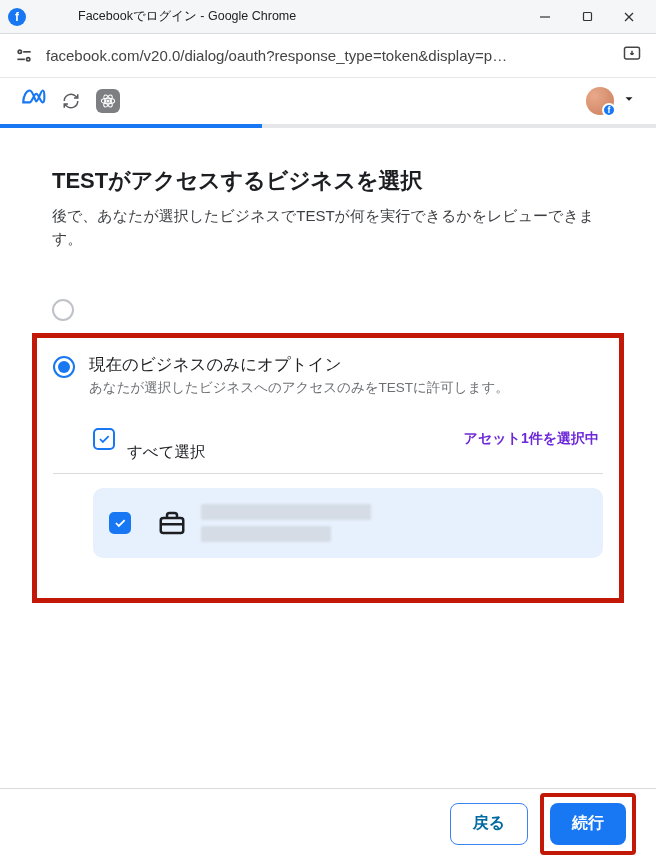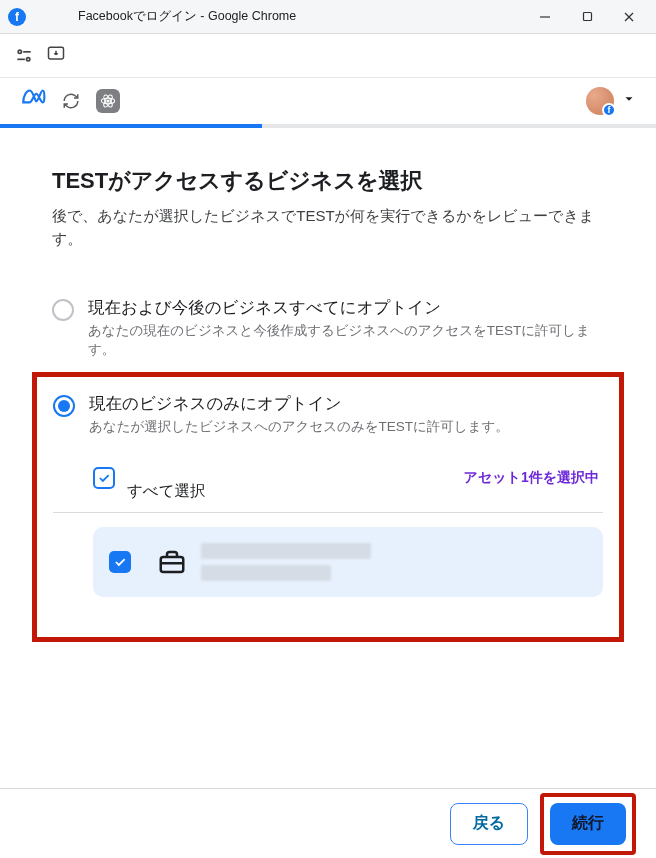--- a/index.html
+++ b/index.html
@@ -226,21 +226,21 @@
     border-radius: 8px;
     font-size: 16px;
     font-weight: 600;
     display:flex;align-items:center;justify-content:center;
     cursor:pointer;
   }
   .btn-secondary {
     background:#fff; color:#0369a1; border:1px solid #3b82f6;
   }
   .btn-primary {
-    background:#1877f2; color:#0f172a; border:none;
+    background:#1877f2; color:#ffffff; border:none;
   }
   .btn-primary-wrap {
     border: 4px solid #c21807;
     padding: 6px;
     border-radius: 4px;
   }
 </style>
 </head>
 <body>
 
@@ -268,20 +268,21 @@
 
 <div class="urlbar">
   <div class="site-info">
     <svg width="20" height="20" viewBox="0 0 24 24" fill="none" stroke="currentColor" stroke-width="2">
       <circle cx="7" cy="7" r="2"></circle>
         <line x1="11" y1="7" x2="20" y2="7"></line>
       <circle cx="17" cy="16" r="2"></circle>
         <line x1="4" y1="16" x2="13" y2="16"></line>
     </svg>
   </div>
+  <div class="url-text">facebook.com/v20.0/dialog/oauth?response_type=token&amp;display=p…</div>
   <div class="install-icon">
     <svg width="20" height="20" viewBox="0 0 24 24" fill="none" stroke="currentColor" stroke-width="1.8">
       <rect x="3" y="4" width="18" height="14" rx="2"></rect>
       <path d="M12 8v5m0 0l-2-2m2 2l2-2"></path>
     </svg>
   </div>
 </div>
 
 <div class="appheader">
   <div class="meta-logo">
@@ -318,24 +319,20 @@
 <div class="progress">
   <div class="progress-fill" style="width: 40%;"></div>
 </div>
 
 <div class="content">
   <div class="page-title">TESTがアクセスするビジネスを選択</div>
   <div class="page-sub">後で、あなたが選択したビジネスでTESTが何を実行できるかをレビューできます。</div>
 
   <div class="option">
     <div class="radio"></div>
-    <div class="opt-body">
-      <div class="opt-title">現在および今後のビジネスすべてにオプトイン</div>
-      <div class="opt-desc">あなたの現在のビジネスと今後作成するビジネスへのアクセスをTESTに許可します。</div>
-    </div>
   </div>
 
   <div class="highlight-box">
     <div class="option" style="padding-top:0">
       <div class="radio selected"></div>
       <div class="opt-body">
         <div class="opt-title">現在のビジネスのみにオプトイン</div>
         <div class="opt-desc">あなたが選択したビジネスへのアクセスのみをTESTに許可します。</div>
       </div>
     </div>

